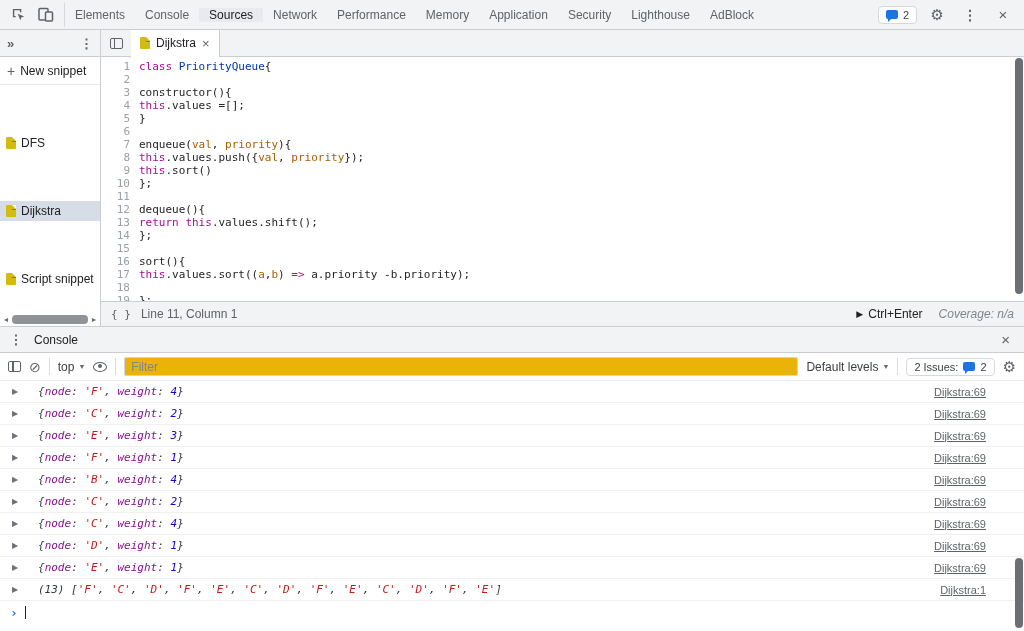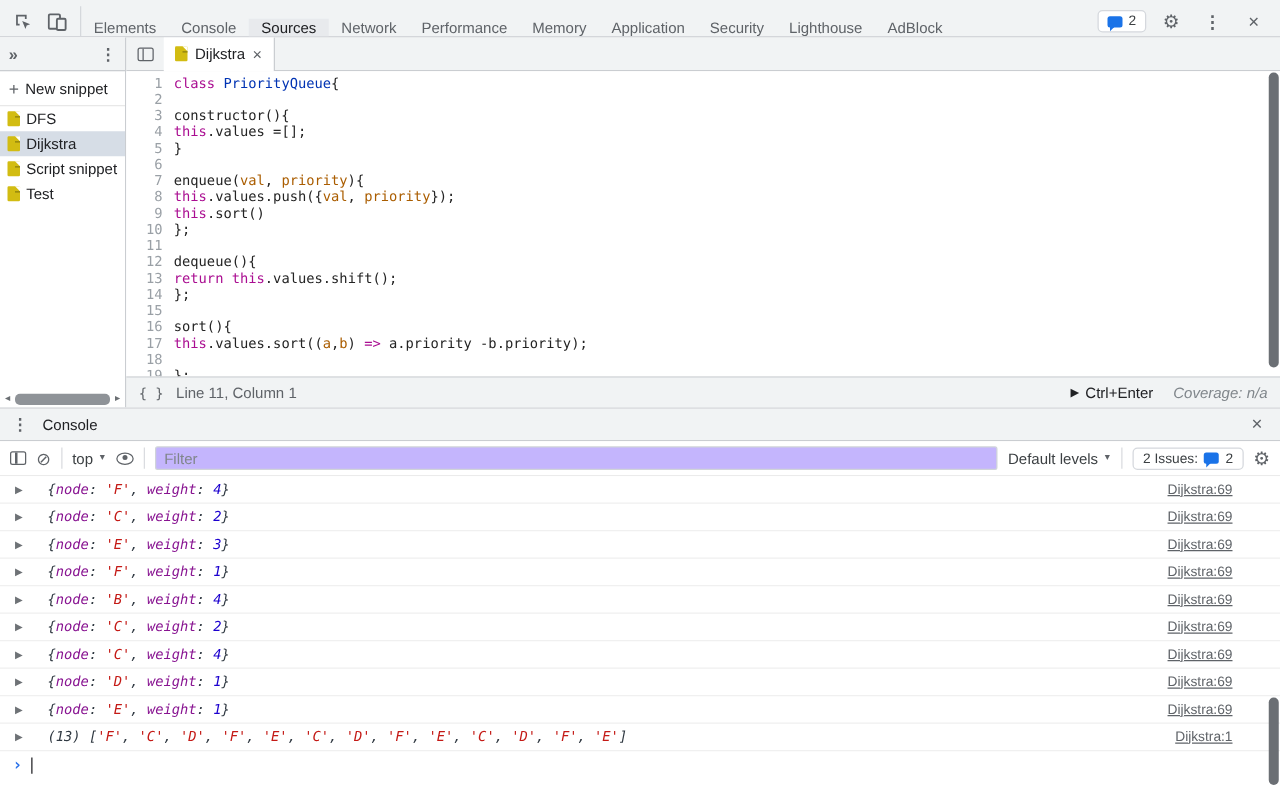--- a/index.html
+++ b/index.html
@@ -1,21 +1,21 @@
 <!DOCTYPE html>
 <html><head>
 <meta charset="utf-8">
 <style>
   *{box-sizing:border-box;margin:0;padding:0;}
   html,body{width:1024px;height:631px;}
   body{font-family:"Liberation Sans",sans-serif;font-size:12px;color:#202124;background:#fff;overflow:hidden;}
   .app{width:1024px;height:631px;display:flex;flex-direction:column;background:#fff;}
 
   
-  .topbar{height:30px;flex:0 0 30px;background:#f1f3f4;border-bottom:1px solid #cacdd1;display:flex;align-items:flex-end;}
+  .topbar{height:30px;flex:0 0 30px;background:#f1f3f4;border-bottom:1px solid #cacdd1;display:flex;align-items:center;}
   .tb-icons{display:flex;align-items:center;gap:2px;padding:0 5px;border-right:1px solid #d5d8dc;}
   .ibtn{width:26px;height:24px;display:flex;align-items:center;justify-content:center;color:#5f6368;cursor:default;}
   .dt-tabs{display:flex;align-items:stretch;}
   .dt-tab{padding:0 10px;display:flex;align-items:center;color:#5f6368;white-space:nowrap;}
   .dt-tab.sel{color:#202124;background:#e8eaed;}
   .tb-right{margin-left:auto;display:flex;align-items:center;gap:7px;padding-right:8px;}
   .pill{display:flex;align-items:center;gap:5px;border:1px solid #d5d8dd;border-radius:4px;padding:2px 7px;background:#fff;color:#3c4043;font-size:11px;}
   .bub{width:12px;height:9px;background:#1a73e8;border-radius:2px;position:relative;flex:0 0 auto;}
   .bub::after{content:'';position:absolute;left:2px;bottom:-3px;border:3px solid transparent;border-top-color:#1a73e8;border-left-color:#1a73e8;}
   .glyph-gear{font-size:15px;color:#5f6368;}
@@ -23,21 +23,21 @@
   .glyph-close{font-size:15px;color:#5f6368;}
 
   
   .main{height:296px;flex:0 0 296px;display:flex;}
   .sidebar{width:101px;flex:0 0 101px;border-right:1px solid #cacdd1;display:flex;flex-direction:column;position:relative;background:#fff;}
   .sb-head{height:27px;flex:0 0 27px;background:#f1f3f4;border-bottom:1px solid #cacdd1;display:flex;align-items:center;justify-content:space-between;padding:0 7px;color:#5f6368;}
   .sb-overflow{font-size:13px;font-weight:bold;}
   .sb-more{font-size:13px;font-weight:bold;}
   .sb-new{height:28px;flex:0 0 28px;display:flex;align-items:center;gap:5px;padding:0 7px;border-bottom:1px solid #e8e8e8;white-space:nowrap;overflow:hidden;}
   .plus{color:#5f6368;font-size:14px;}
-  .snip{height:20px;flex:0 0 20px;display:flex;align-items:center;gap:5px;padding:0 6px;white-space:nowrap;overflow:hidden;}
+  .snip{height:20px;flex:0 0 20px;display:flex;align-items:center;gap:5px;padding:0 6px;white-space:nowrap;overflow:hidden;margin-top:48px;}
   .snip.sel{background:#d6dde6;}
   .snip-ic{width:10px;height:12px;background:#d2bc12;border-radius:1px;position:relative;flex:0 0 auto;}
   .snip-ic::before{content:'';position:absolute;top:0;right:0;border-left:4px solid transparent;border-top:4px solid #fff;}
   .snip-ic::after{content:'';position:absolute;top:4px;right:0;width:4px;height:1px;background:#8a7d0e;}
   .sb-hscroll{position:absolute;left:0;right:0;bottom:1px;height:12px;display:flex;align-items:center;padding:0 1px;background:#fff;}
   .sb-arrow{font-size:7px;color:#6b6f73;width:10px;text-align:center;flex:0 0 auto;}
   .sb-thumb{flex:1;height:9px;background:#8f9398;border-radius:4px;margin:0 1px;}
 
   .editor{flex:1;display:flex;flex-direction:column;min-width:0;}
   .etabbar{height:27px;flex:0 0 27px;background:#f1f3f4;border-bottom:1px solid #cacdd1;display:flex;align-items:stretch;}
@@ -70,21 +70,21 @@
   .dmenu{color:#5f6368;width:20px;text-align:center;font-weight:bold;font-size:13px;}
   .dtab{padding:0 8px;height:100%;display:flex;align-items:center;color:#202124;}
   .dclose{margin-left:auto;color:#5f6368;font-size:15px;padding:0 8px;}
   .ctoolbar{height:28px;flex:0 0 28px;background:#fff;border-bottom:1px solid #ebebeb;display:flex;align-items:center;gap:8px;padding:0 8px;}
   .clear-ic{font-size:14px;color:#5f6368;}
   .sep{width:1px;height:17px;background:#dadce0;flex:0 0 auto;}
   .ddl{display:flex;align-items:center;gap:4px;color:#3c4043;white-space:nowrap;text-align:right;}
   .caret{font-size:7px;color:#5f6368;}
   .eye{width:14px;height:10px;border:1.4px solid #5f6368;border-radius:50% 50%;position:relative;flex:0 0 auto;}
   .eye::after{content:'';position:absolute;left:3.5px;top:1.5px;width:4px;height:4px;border-radius:50%;background:#5f6368;}
-  .filter{flex:1;height:19px;border:1px solid #d0d4d9;border-radius:2px;padding:0 6px;font:12px "Liberation Sans",sans-serif;color:#202124;outline:none;background:#c4b5fd;min-width:60px;}
+  .filter{flex:1;height:19px;border:1px solid #d0d4d9;border-radius:2px;padding:0 6px;font:12px "Liberation Sans",sans-serif;color:#202124;outline:none;background:#eab308;min-width:60px;}
   .filter::placeholder{color:#80868b;}
   .clog{flex:1;overflow:hidden;background:#fff;}
   .crow{height:22px;display:flex;align-items:center;border-bottom:1px solid #f0f0f0;padding:0 0 0 12px;}
   .twisty{color:#6e7276;font-size:8px;width:14px;flex:0 0 auto;}
   .cprev{font-family:"DejaVu Sans Mono",monospace;font-size:11px;font-style:italic;white-space:pre;overflow:hidden;margin-left:12px;}
   .ck-p{color:#303942;}
   .ck-key{color:#881391;}
   .ck-str{color:#c41a16;}
   .ck-num{color:#1c00cf;}
   .srclink{margin-left:auto;color:#5f6368;text-decoration:underline;font-size:11px;padding-right:38px;flex:0 0 auto;}

